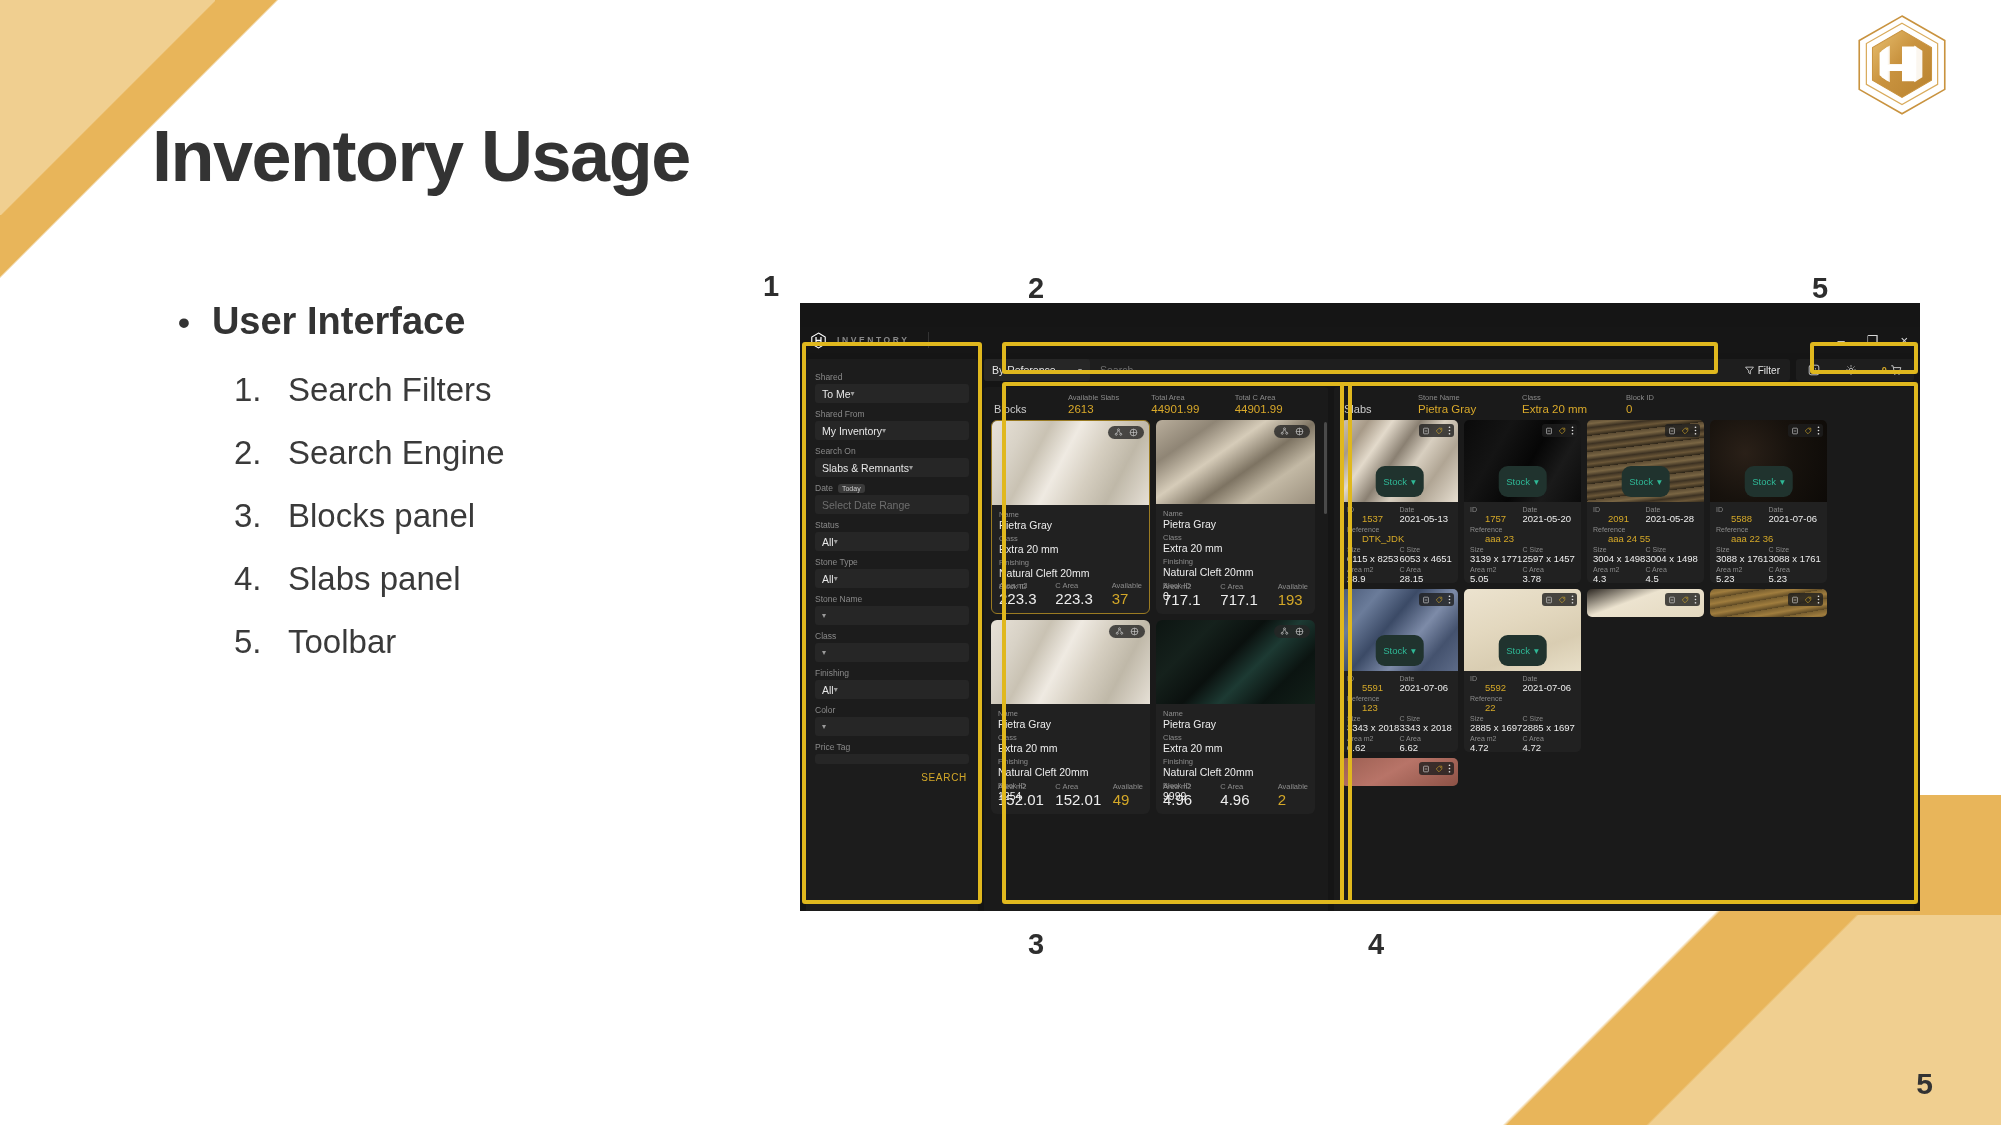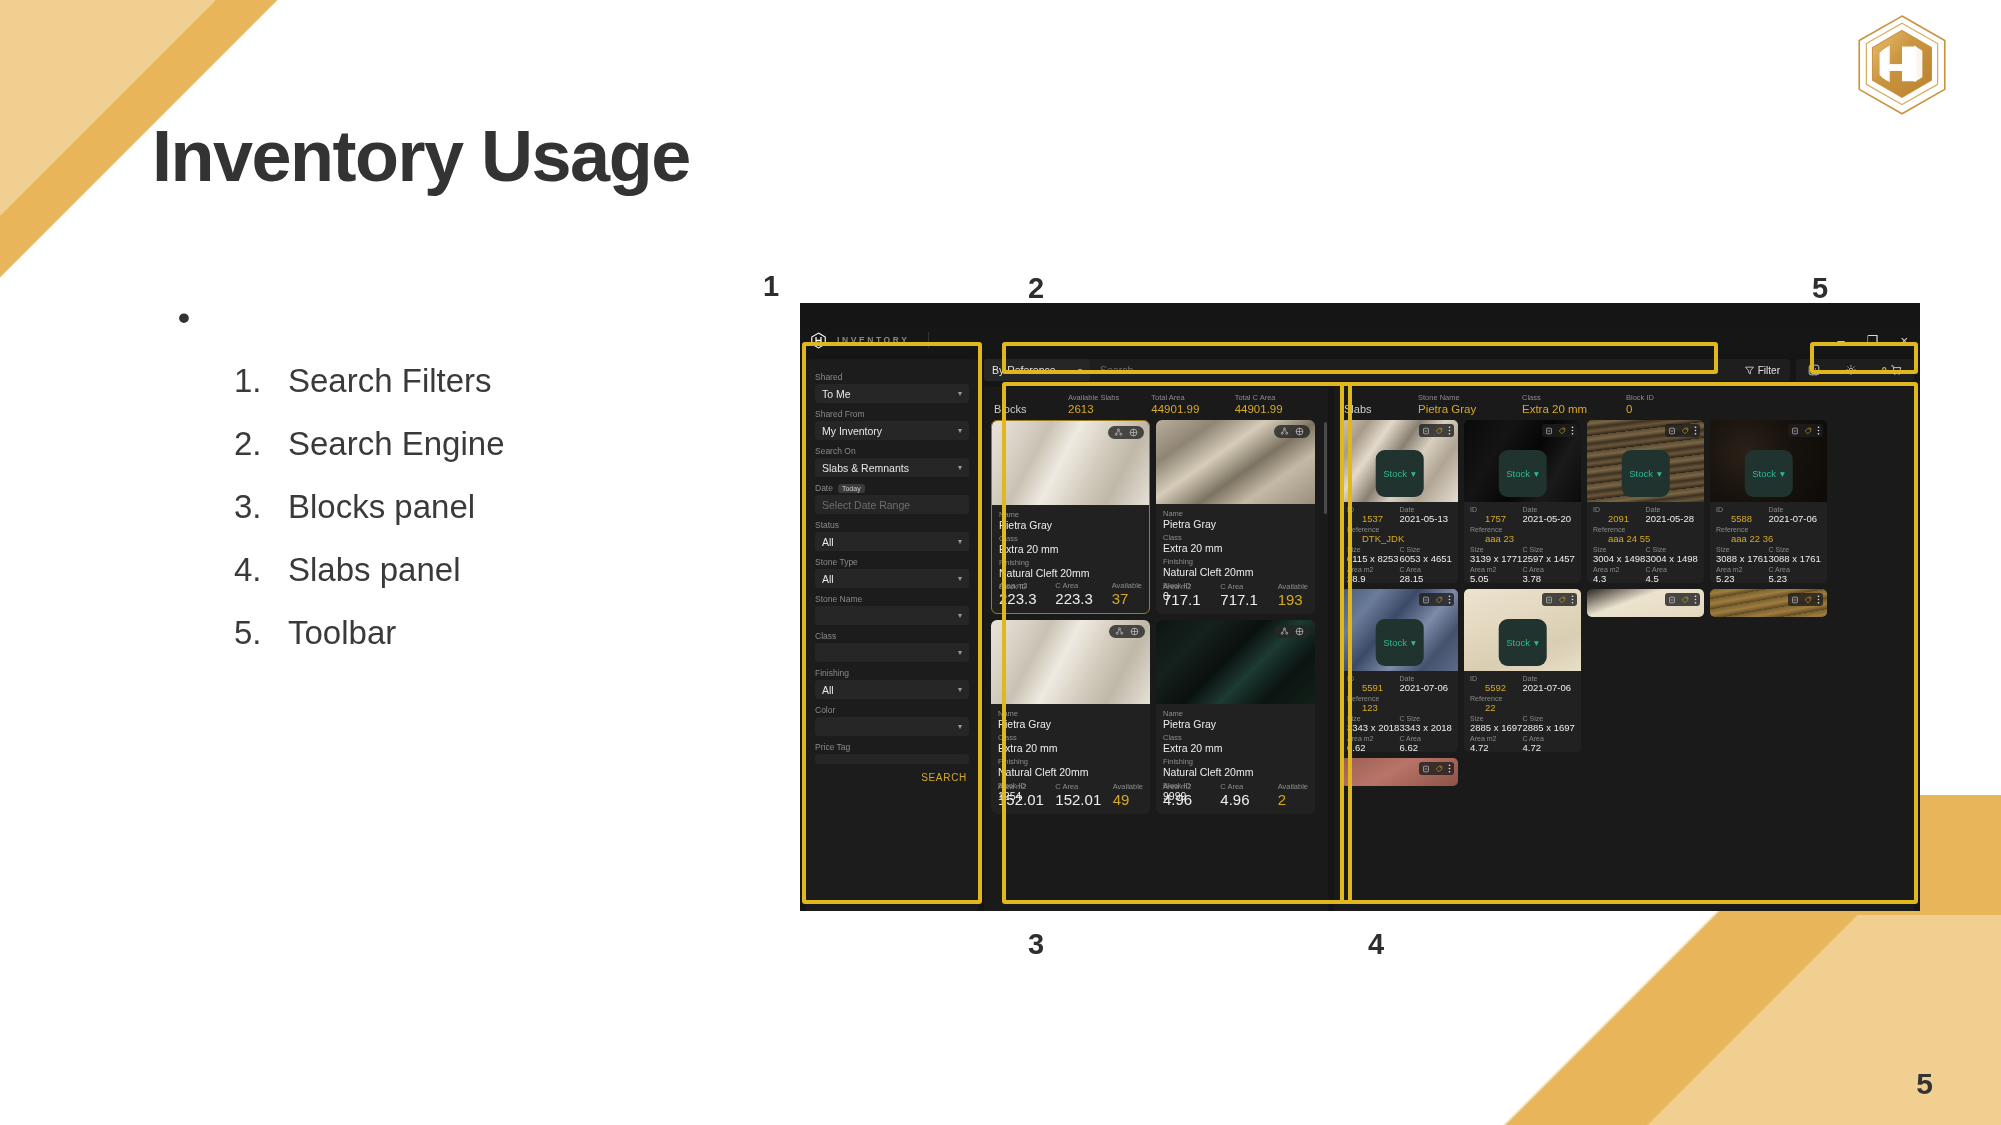--- a/index.html
+++ b/index.html
@@ -97,21 +97,21 @@
     font-size: 8.5px; color: #8a8a8a; margin-bottom: 2px; margin-top: 6px;
     display: flex; align-items: center; gap: 5px;
   }
   .f-today {
     background: #3a3a3a; color: #cfcfcf; font-size: 7px;
     padding: 1px 4px; border-radius: 3px;
   }
   .f-select {
     background: #262626; border-radius: 3px; height: 19px;
     display: flex; align-items: center; padding: 0 7px;
-    font-size: 10.5px; color: #e8e8e8; justify-content: space-between;
+    font-size: 10.5px; color: #e8e8e8; justify-content: flex-start;
   }
   .f-select.empty { color: #777; }
   .f-input {
     background: #262626; border-radius: 3px; height: 19px;
     display: flex; align-items: center; padding: 0 7px;
     font-size: 10.5px; color: #6e6e6e;
   }
   .f-line { background: #262626; border-radius: 3px; height: 10px; }
   .chev { font-size: 8px; color: #9a9a9a; }
   .search-btn {
@@ -204,21 +204,21 @@
     position: relative; height: 163px;
   }
   .simg { height: 82px; width: 100%; position: relative; }
   .sicons {
     position: absolute; top: 4px; right: 4px; display: flex; gap: 5px;
     align-items: center; background: #1e1e1ecc; border-radius: 3px; padding: 2px 3px;
   }
   .stock-pill {
     position: absolute; bottom: 5px; left: 50%; transform: translateX(-50%);
     background: #20332e; color: #2fb896; font-size: 9.5px;
-    padding: 18px 8px; border-radius: 9px; display: flex; align-items: center; gap: 4px;
+    padding: 10px 8px; border-radius: 9px; display: flex; align-items: center; gap: 4px;
     white-space: nowrap;
   }
   .sbody { padding: 4px 6px 0 6px; }
   .srow { display: flex; }
   .scell { flex: 1; min-width: 0; }
   .sk { font-size: 7px; color: #8a8a8a; }
   .sv { font-size: 9.5px; color: #ededed; margin-bottom: 2px; white-space: nowrap; }
   .sv.gold { color: #d4a828; margin-left: 15px; }
 
   .pager {
@@ -253,20 +253,21 @@
   <path d="M50,18 L79,35 L79,67 L50,84 L21,67 L21,35 Z M36,34 L36,52 L50,52 L50,34 L64,34 L64,68 L50,68 L50,58 L36,58 L36,68 L28,62 L28,40 Z" fill="url(#gold)" fill-rule="evenodd"></path>
   <path d="M50,18 L79,35 L79,67 L50,84 L21,67 L21,35 Z" fill="none" stroke="#c9933f" stroke-width="1"></path>
   <path d="M38,33 L38,51 L62,51 L62,33 L70,38 L70,64 L62,69 L62,57 L38,57 L38,69 L30,64 L30,38 Z" fill="#ffffff" opacity="0.92"></path>
 </svg>
 
 <div class="slide-title">Inventory Usage</div>
 
 <div class="bullet-block">
   <div class="bullet-main">
     <span class="bullet-dot">•</span>
+    <span>User Interface</span>
   </div>
   <div class="sub-list">
     <div class="sub-item">
       <span class="sub-num">1.</span>
       <span>Search Filters</span>
     </div>
     <div class="sub-item">
       <span class="sub-num">2.</span>
       <span>Search Engine</span>
     </div>

